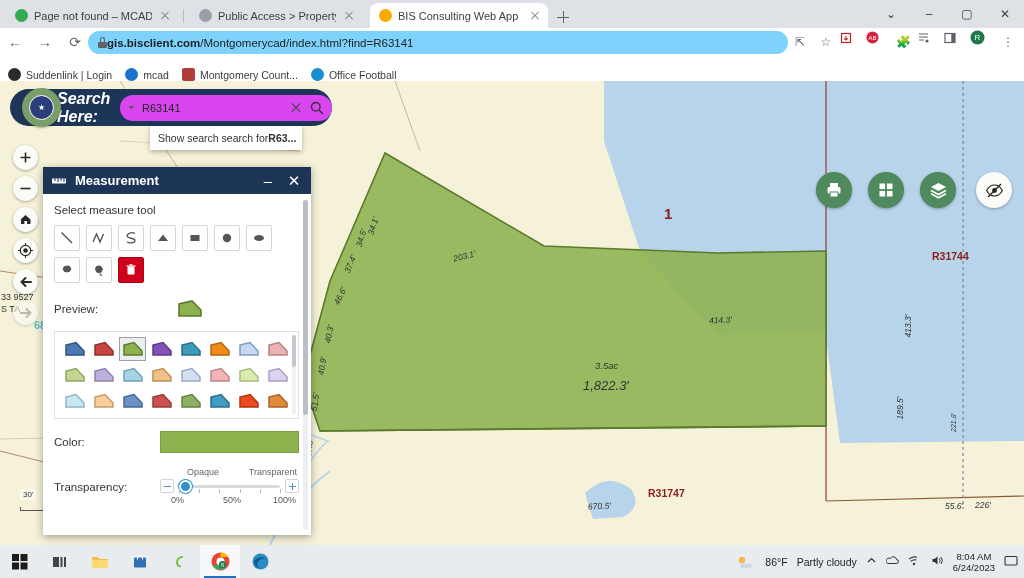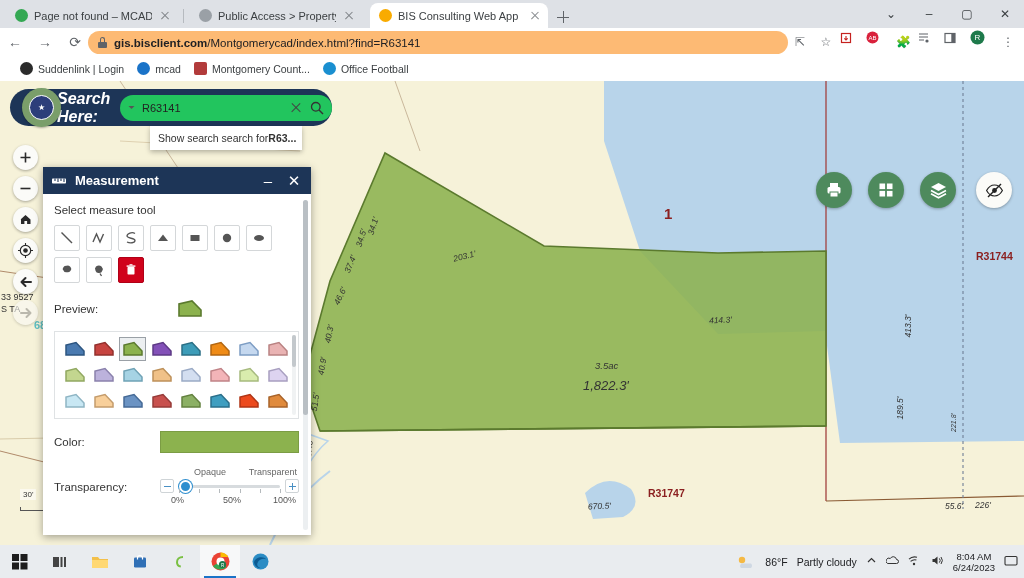--- a/index.html
+++ b/index.html
@@ -37,33 +37,33 @@
   #winbtns { position:absolute; right:0; top:0; height:28px; display:flex; align-items:center; }
   #winbtns .wb { width:38px; height:28px; position:relative; }
   .wb .gl { position:absolute; left:50%; top:50%; transform:translate(-50%,-50%); font-size:12px; color:#3c4043; }
 
   #navbar { position:absolute; left:0; top:28px; width:1024px; height:28px; background:#fff;
             display:flex; align-items:center; gap:0; }
   .navbtn { width:30px; height:28px; position:relative; flex:0 0 30px; }
   .navbtn .gl { position:absolute; left:50%; top:50%; transform:translate(-50%,-50%); font-size:14px; color:#5f6368; }
   #omnibox {
     position:absolute; left:88px; top:3px; width:700px; height:23px; border-radius:12px;
-    background:#fdba74; display:flex; align-items:center; padding:0 10px; gap:7px;
+    background:#7dd3fc; display:flex; align-items:center; padding:0 10px; 
   }
   #omnibox .lock { width:9px; height:11px; position:relative; flex:0 0 9px; }
   #omnibox .lock .body{ position:absolute; left:0; bottom:0; width:9px; height:6.5px; background:#5f6368; border-radius:1px;}
   #omnibox .lock .shk{ position:absolute; left:2px; top:0; width:5px; height:5px; border:1.3px solid #5f6368; border-bottom:none; border-radius:3px 3px 0 0;}
   #urltext { font-size:11.5px; color:#202124; white-space:nowrap; }
   #urltext b { font-weight:700; }
   #toolicons { position:absolute; right:4px; top:2px; height:24px; display:flex; align-items:center; gap:2px; }
   .ticon { width:24px; height:24px; position:relative; }
   .ticon .gl { position:absolute; left:50%; top:50%; transform:translate(-50%,-50%); font-size:12px; color:#5f6368; }
 
   #bookmarks { position:absolute; left:0; top:56px; width:1024px; height:25px; background:#fff;
-               display:flex; align-items:center; padding-left:20px; gap:13px; }
+               display:flex; align-items:flex-end; padding-left:8px; gap:13px; }
   .bm { display:flex; align-items:center; gap:5px; font-size:10.5px; color:#3c4043; white-space:nowrap; }
   .bmico { width:13px; height:13px; border-radius:2px; flex:0 0 13px; position:relative; }
 
   
   #map { position:absolute; left:0; top:81px; width:1024px; height:464px; overflow:hidden; background:#f6f2d9; }
   #mapsvg { position:absolute; left:0; top:0; }
 
   .maplbl { position:absolute; font-family:"Liberation Sans", sans-serif; font-size:8.5px; color:#333;
             white-space:nowrap; font-style:italic; }
   .maplbl.plain { font-style:normal; }
@@ -94,21 +94,21 @@
   }
   #seal {
     position:absolute; left:12px; top:-1px; width:39px; height:39px; border-radius:50%;
     background:#7a9e6a; display:flex; align-items:center; justify-content:center;
     box-shadow:0 1px 2px rgba(0,0,0,.3);
   }
   #seal .inner { width:25px; height:25px; border-radius:50%; background:#2c3e7a; border:1.5px solid #fff;
                  display:flex; align-items:center; justify-content:center; font-size:8px; color:#fff; }
   #searchlabel { color:#fff; font-size:16px; font-style:italic; font-weight:700; margin-right:7px; }
   #searchfield {
-    width:212px; height:26px; border-radius:13px; background:#22c55e; display:flex; align-items:center;
+    width:212px; height:26px; border-radius:13px; background:#d946ef; display:flex; align-items:center;
     padding:0 6px; gap:5px;
   }
   #scaret { width:16px; height:16px; display:flex; align-items:center; justify-content:center; }
   #sinput { flex:1; font-size:11px; color:#222; border:none; outline:none; background:transparent;
             font-family:"Liberation Sans", sans-serif; }
   #sclear { width:14px; height:14px; position:relative; flex:0 0 14px; }
   #sclear::before,#sclear::after{content:"";position:absolute;left:1px;top:6.5px;width:12px;height:1.3px;background:#444;}
   #sclear::before{transform:rotate(45deg);} #sclear::after{transform:rotate(-45deg);}
   #ssearch { width:18px; height:18px; flex:0 0 18px; display:flex; align-items:center; justify-content:center; }
   #sugg {
@@ -339,21 +339,21 @@
   <div class="maplbl" style="left:889px; top:322px; transform:rotate(-90deg);">189.5'</div>
   <div class="maplbl" style="left:588px; top:420px; transform:rotate(-2deg);">670.5'</div>
   <div class="maplbl" style="left:921px; top:420px;margin-left:24px;">55.6'</div>
   <div class="maplbl" style="left:975px; top:419px;">226'</div>
   <div class="maplbl" style="left:944px; top:338px; transform:rotate(-90deg); font-size:7px;">221.8'</div>
 
   <div class="maplbl" style="left:595px; top:279px; font-size:9.5px;">3.5ac</div>
   <div class="maplbl" style="left:583px; top:297px; font-size:13px;">1,822.3'</div>
 
   <div class="parcelid" style="left:664px; top:124px; font-size:15px;">1</div>
-  <div class="parcelid" style="left:976px; top:169px;">R31744</div>
+  <div class="parcelid" style="left:932px; top:169px;">R31744</div>
   <div class="parcelid" style="left:648px; top:406px;">R31747</div>
 
   <div class="maplbl plain" style="left:1px; top:211px; font-size:9px;">33 9527</div>
   <div class="maplbl plain" style="left:1px; top:223px; font-size:9px;">S TA</div>
   <div class="maplbl plain" style="left:56px; top:223px; font-size:9px;">R</div>
   <div class="maplbl plain" style="left:34px; top:238px; font-size:11px; color:#5fbfc2; font-weight:700;">68</div>
 
   <div id="leftctl">
     <div class="mc">
         <svg width="13" height="13" viewBox="0 0 13 13">
@@ -669,21 +669,21 @@
     </div>
 
     <div class="frow">
       <span class="plabel">Color:</span>
       <div class="colorbar" id="fillbar" style="background: rgb(140, 178, 78);"></div>
     </div>
 
     <div id="transrow">
       <span class="plabel">Transparency:</span>
       <div id="sliderzone">
-        <span class="slabel" style="left:34px;">Opaque</span>
+        <span class="slabel" style="left:27px;">Opaque</span>
         <span class="slabel" style="right:2px;">Transparent</span>
         <div id="slrow">
           <div class="pmbtn"></div>
           <div id="track">
             <div id="knob"></div>
           </div>
           <div class="pmbtn plus"></div>
         </div>
         <div id="ticks">
           <span class="tick" style="left:0%"></span>

